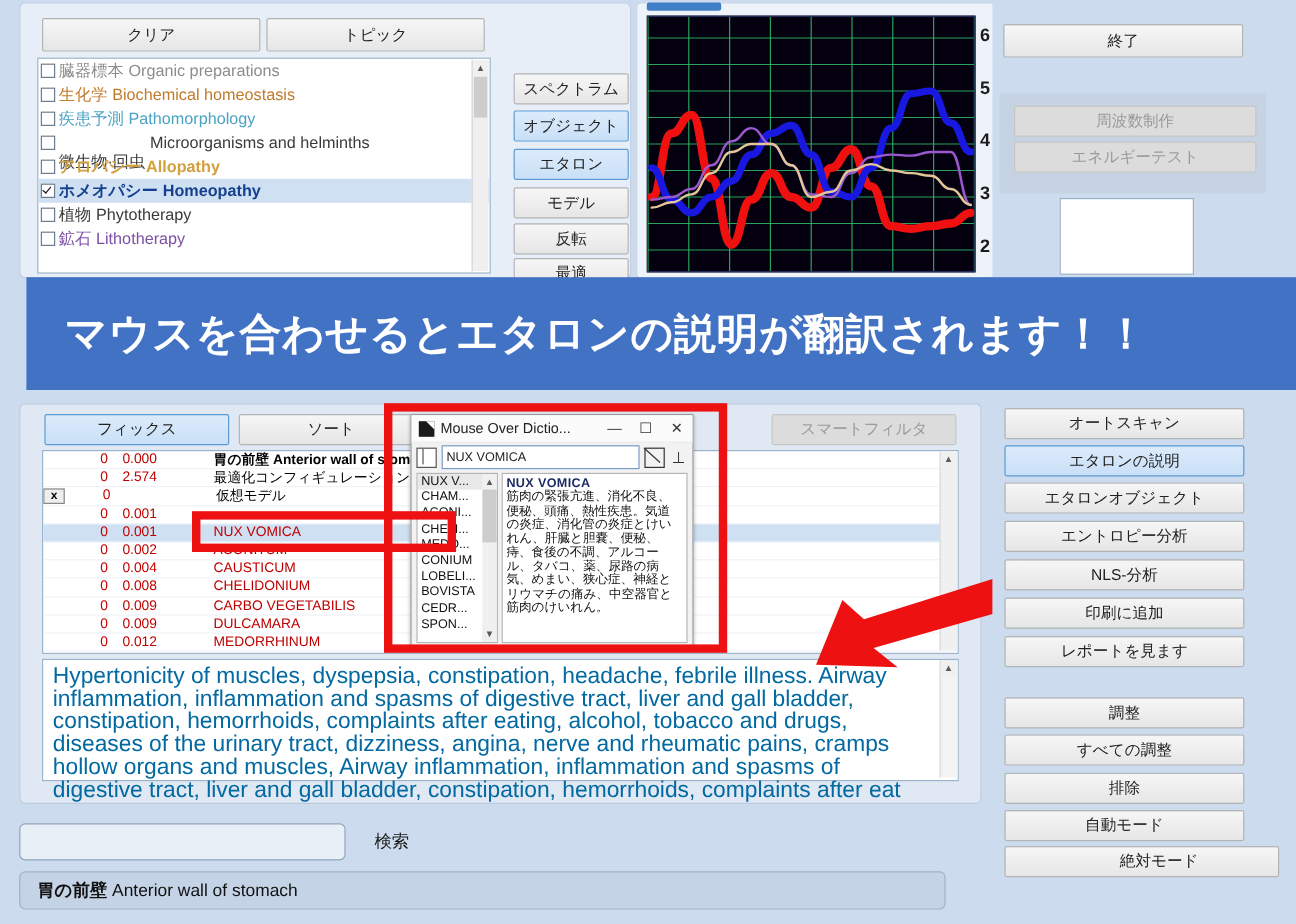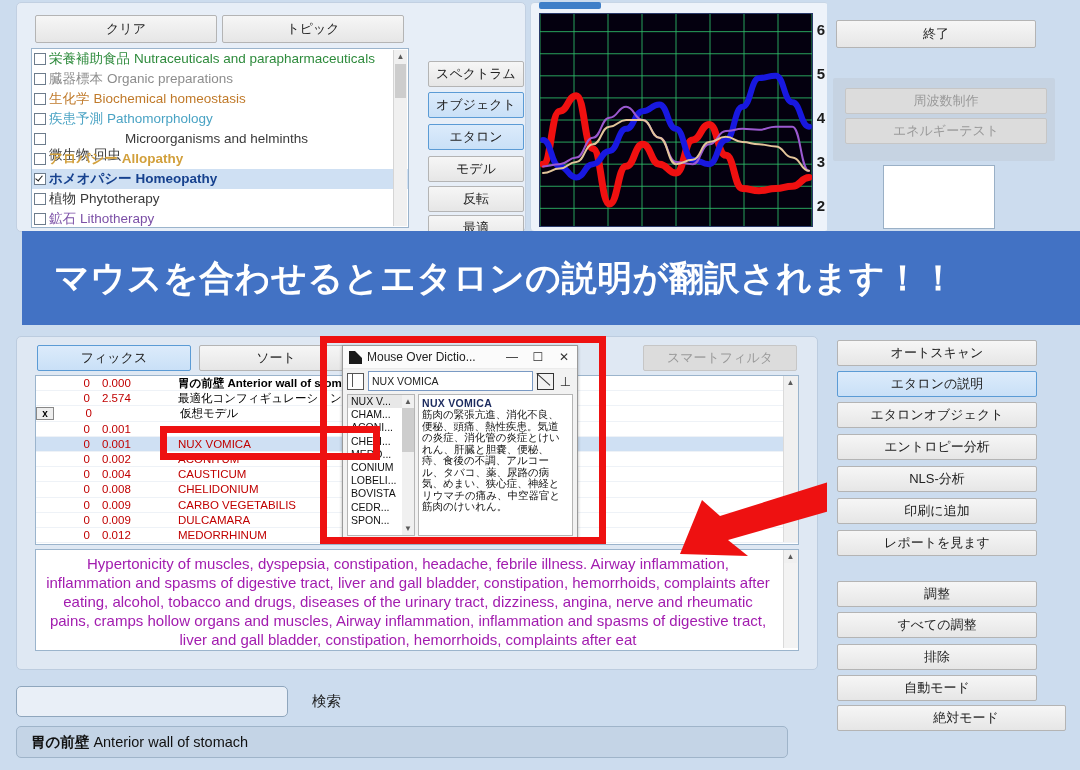--- a/index.html
+++ b/index.html
@@ -70,21 +70,21 @@
   .grow.sel{background:#cfe0f3;}
   .c-mark{width:16px;text-align:center;color:#000;font-size:10px;}
   .c-num{width:38px;text-align:right;padding-right:12px;}
   .c-val{width:76px;text-align:left;}
   .c-name{flex:1;}
   .c-name.black{color:#000;font-weight:bold;}
   .c-name.jpblack{color:#000;font-weight:normal;}
   #grid-scroll{position:absolute;right:0;top:0;width:14px;height:166px;background:#f0f0f0;border-left:1px solid #dadada;}
 
   #desc-box{position:absolute;left:18px;top:212px;width:762px;height:100px;background:#fff;border:1px solid #9bb4cc;}
-  #desc-text{position:absolute;left:8px;top:4px;width:728px;font-size:15px;line-height:19px;color:#a21caf;text-align:center;}
+  #desc-text{position:absolute;left:8px;top:4px;width:728px;font-size:19px;line-height:19px;color:#0369a1;}
   #desc-scroll{position:absolute;right:0;top:0;width:14px;height:98px;background:#f3f3f3;border-left:1px solid #dadada;}
 
   
   #dict{position:absolute;left:342px;top:345px;width:234px;height:194px;background:#f2f2f2;border:1px solid #9a9a9a;box-shadow:0 1px 3px rgba(0,0,0,.3);}
   #dict-title{height:22px;background:#fbfbfb;display:flex;align-items:center;border-bottom:1px solid #ebebeb;}
   #dict-icon{width:13px;height:13px;margin:0 5px 0 6px;background:#1a1a1a;position:relative;}
   #dict-icon:after{content:"";position:absolute;right:0;top:0;border-left:7px solid transparent;border-top:7px solid #fbfbfb;}
   #dict-title .t{font-size:12px;color:#222;flex:1;}
   .wbtn{width:26px;height:21px;display:flex;align-items:center;justify-content:center;font-size:12px;color:#333;}
   #dict-tool{height:24px;display:flex;align-items:center;padding:0 4px;gap:4px;}
@@ -127,25 +127,20 @@
 </style>
 </head>
 <body>
 
 <div id="top-panel" class="panel">
   <div id="btn-clear" class="btn">クリア</div>
   <div id="btn-topic" class="btn">トピック</div>
 
   <div id="cat-list">
     <div id="cat-rows">
-        <div class="cat-row">
-          <span class="cbx"></span>
-          <span class="jp" style="color: rgb(46, 139, 60);">栄養補助食品</span>
-          <span style="color: rgb(46, 139, 60);">Nutraceuticals and parapharmaceuticals</span>
-        </div>
         <div class="cat-row">
           <span class="cbx"></span>
           <span class="jp" style="color: rgb(141, 141, 141);">臓器標本</span>
           <span style="color: rgb(141, 141, 141);">Organic preparations</span>
         </div>
         <div class="cat-row">
           <span class="cbx"></span>
           <span class="jp" style="color: rgb(192, 122, 42);">生化学</span>
           <span style="color: rgb(192, 122, 42);">Biochemical homeostasis</span>
         </div>

